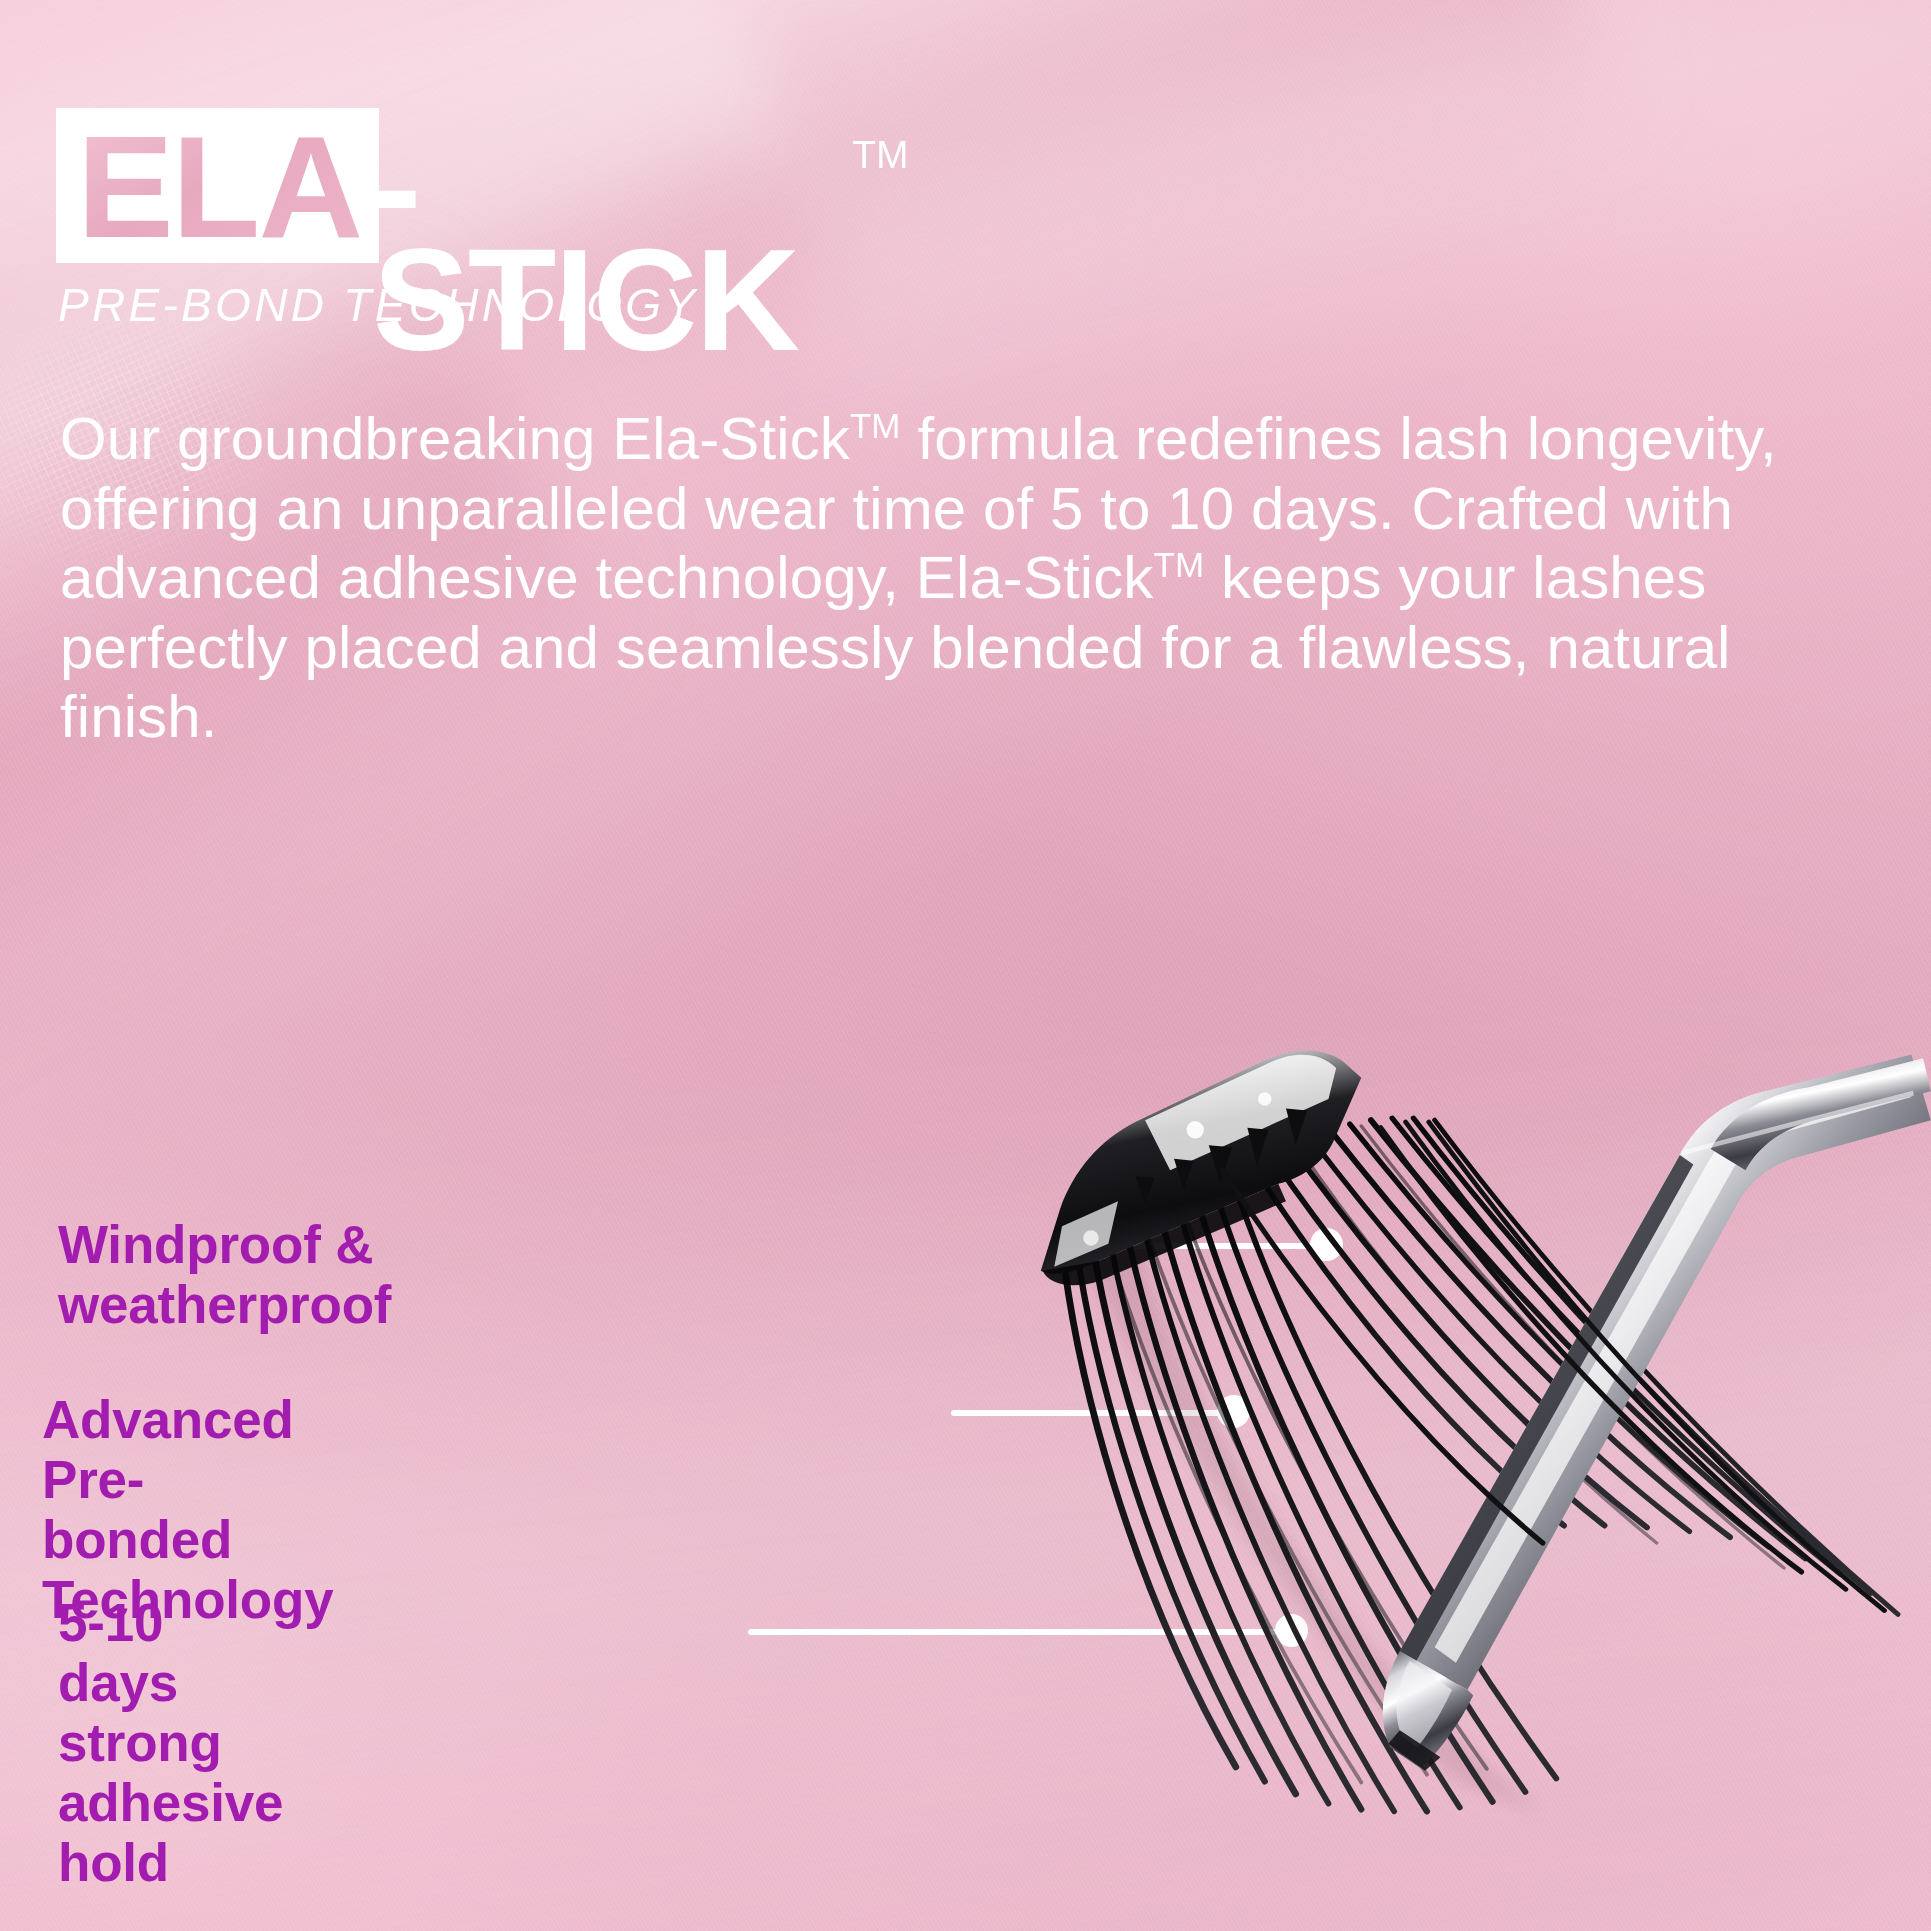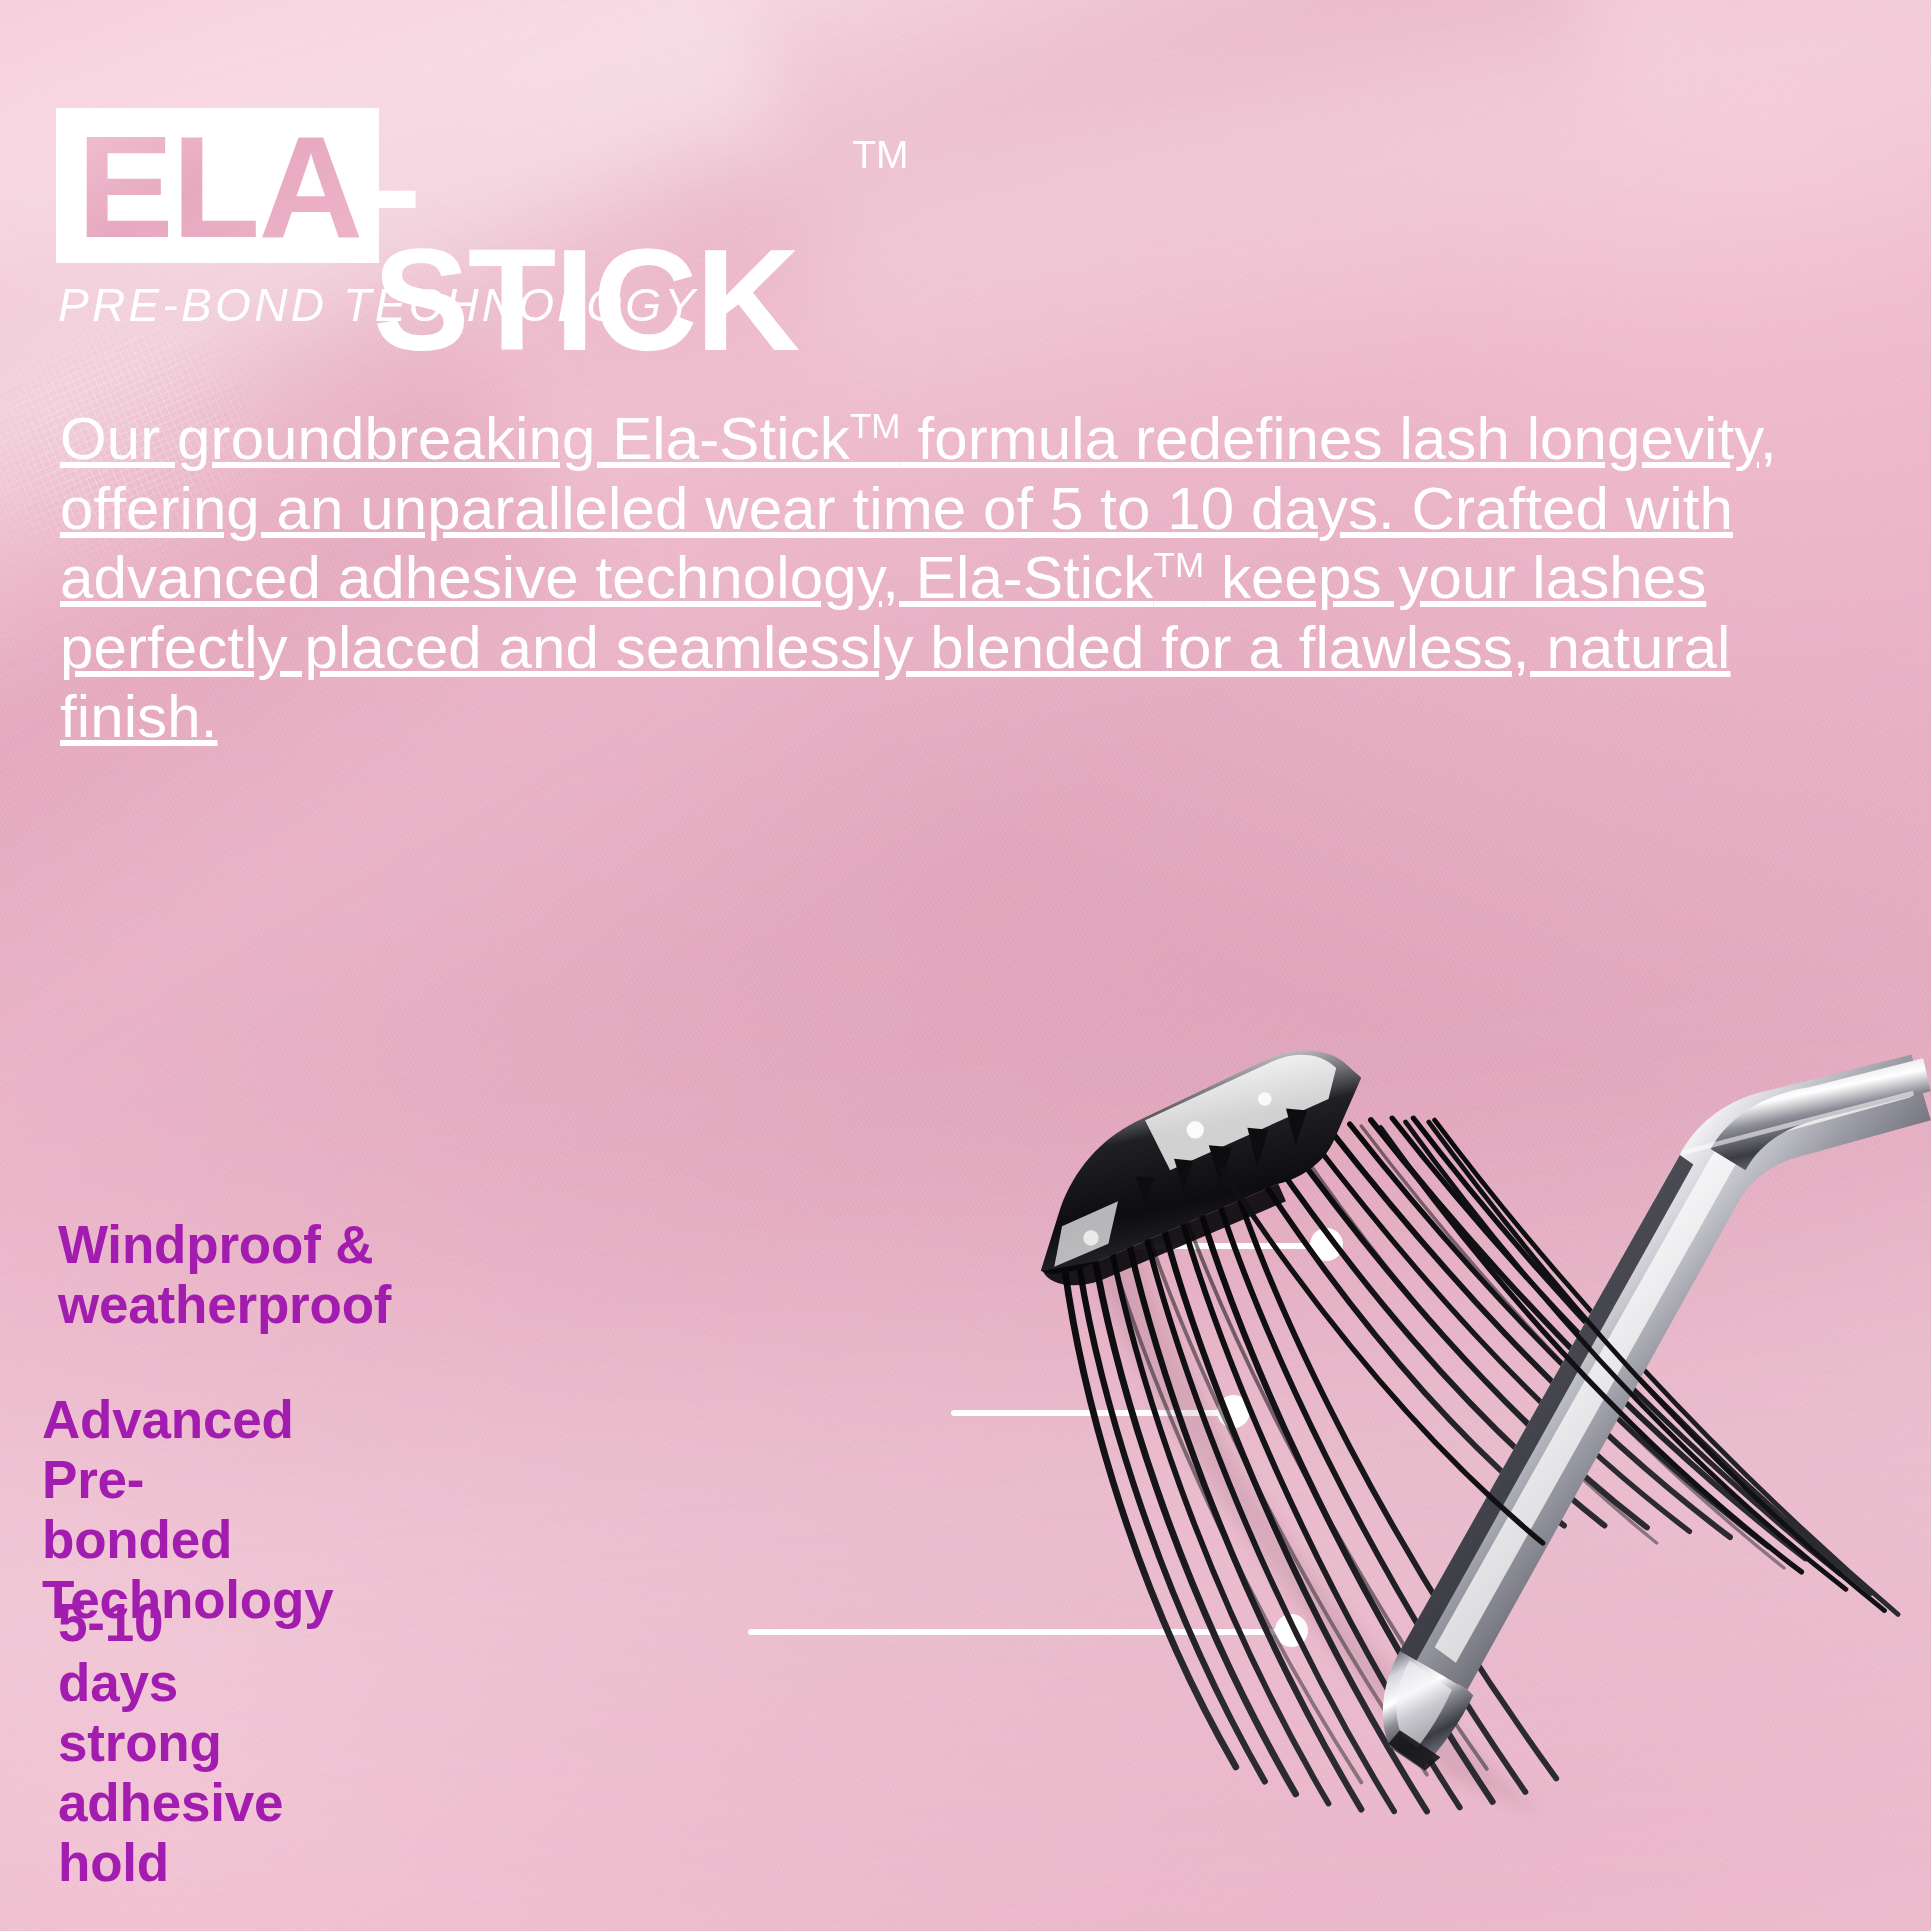--- a/index.html
+++ b/index.html
@@ -155,21 +155,20 @@
   
   .body-copy{
     position:absolute;
     left:60px; top:404px;
     width:1796px;
     font-size:60px;
     font-weight:300;
     line-height:1.16;
     color:#ffffff;
     letter-spacing:0.1px;
-    text-decoration:underline;
   }
   .body-copy .tm{ font-size:35px; vertical-align:super; line-height:0; }
 
   
   .features{ position:absolute; left:0; top:0; width:1931px; height:1931px; }
   .feature{ position:absolute; }
   .feature-label{
     position:absolute;
     font-size:53px;
     font-weight:700;

